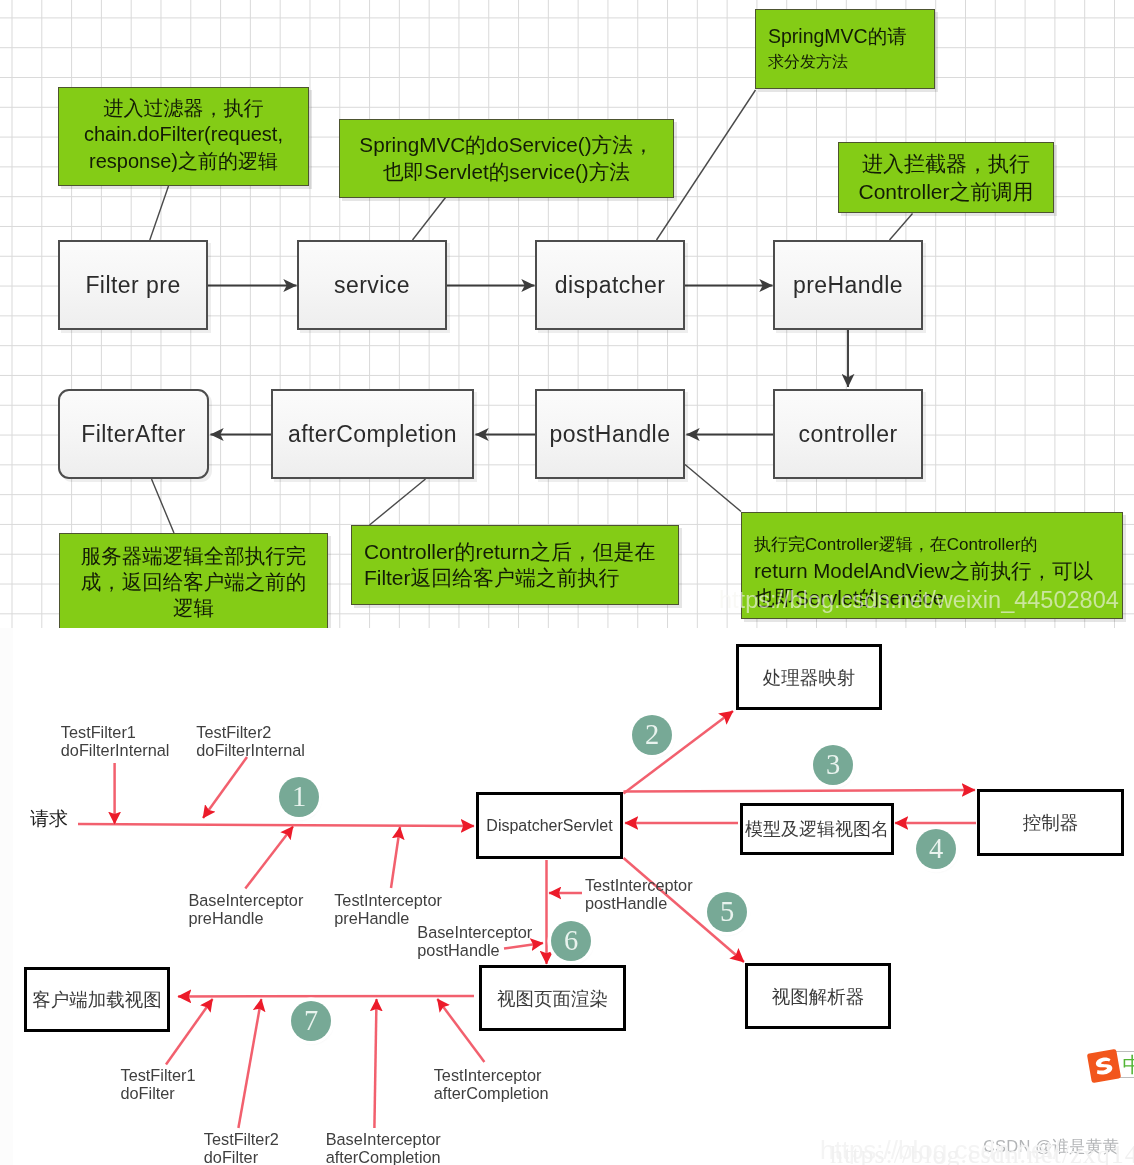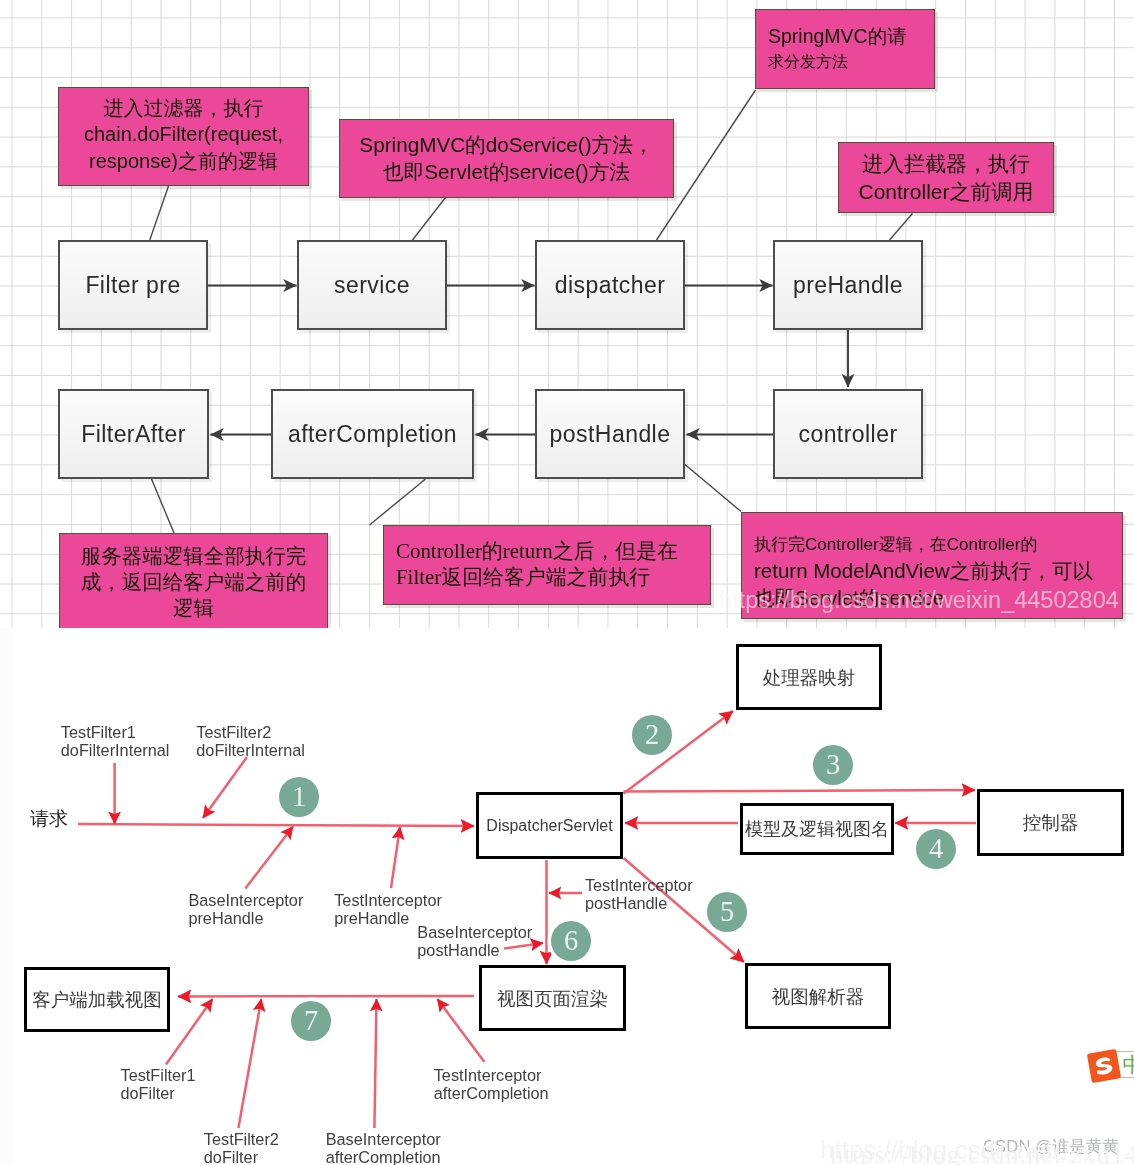--- a/index.html
+++ b/index.html
@@ -20,21 +20,21 @@
   #top-svg{position:absolute;left:0;top:0;}
 
   .flowbox{position:absolute;box-sizing:border-box;
            border:2px solid #4d4d4d;
            background:linear-gradient(to bottom,#fbfbfb 0%,#f6f6f6 45%,#eeeeee 100%);
            box-shadow:3px 3px 0 0 rgba(0,0,0,0.065);
            display:flex;align-items:center;justify-content:center;}
   .flowbox span{font-size:23px;color:#2b2b2b;letter-spacing:.45px;white-space:nowrap;}
 
   .note{position:absolute;box-sizing:border-box;
-        border:1.6px solid #4d5430;background:#ec4899;
+        border:1.6px solid #4d5430;background:#84cc16;
         box-shadow:3px 3px 0 0 rgba(0,0,0,0.10);
         display:flex;flex-direction:column;justify-content:center;
         overflow:hidden;}
   .note div{color:#131c06;white-space:nowrap;font-weight:500;}
   .note.ctr div{text-align:center;}
   .note.lft div{text-align:left;}
   .note.lft{padding-left:12px;}
 
   #wm-top{position:absolute;left:719px;top:586px;font-size:23.5px;
           color:rgba(246,246,240,0.62);white-space:nowrap;letter-spacing:0px;line-height:28px;
@@ -98,21 +98,21 @@
       </div>
   <div class="flowbox" style="left:297px;top:240px;width:150px;height:90px;">
         <span>service</span>
       </div>
   <div class="flowbox" style="left:535px;top:240px;width:150px;height:90px;">
         <span>dispatcher</span>
       </div>
   <div class="flowbox" style="left:773px;top:240px;width:150px;height:90px;">
         <span>preHandle</span>
       </div>
-  <div class="flowbox" style="left:58px;top:389px;width:151px;height:90px;">
+  <div class="flowbox" style="left:58px;top:389px;width:151px;height:90px;border-radius:11px;">
         <span>FilterAfter</span>
       </div>
   <div class="flowbox" style="left:271px;top:389px;width:203px;height:90px;">
         <span>afterCompletion</span>
       </div>
   <div class="flowbox" style="left:535px;top:389px;width:150px;height:90px;">
         <span>postHandle</span>
       </div>
   <div class="flowbox" style="left:773px;top:389px;width:150px;height:90px;">
         <span>controller</span>
@@ -132,21 +132,21 @@
       </div>
   <div class="note ctr" style="left:838px;top:142px;width:216px;height:71px;">
         <div style="font-size:21px;line-height:27.6px;">进入拦截器，执行</div>
         <div style="font-size:21px;line-height:27.6px;">Controller之前调用</div>
       </div>
   <div class="note ctr" style="left:59px;top:533px;width:269px;height:105px;padding-bottom:7px;">
         <div style="font-size:20.5px;line-height:25.8px;">服务器端逻辑全部执行完</div>
         <div style="font-size:20.5px;line-height:25.8px;">成，返回给客户端之前的</div>
         <div style="font-size:20.5px;line-height:25.8px;">逻辑</div>
       </div>
-  <div class="note lft" style="left:383px;top:525px;width:328px;height:80px;font-family:Liberation Serif, serif;">
+  <div class="note lft" style="left:351px;top:525px;width:328px;height:80px;">
         <div style="font-size:20.9px;line-height:25.7px;">Controller的return之后，但是在</div>
         <div style="font-size:20.9px;line-height:25.7px;">Filter返回给客户端之前执行</div>
       </div>
   <div class="note lft" style="left:741px;top:512px;width:382px;height:107px;">
         <div style="font-size:17px;line-height:26.5px;margin-top:12px;">执行完Controller逻辑，在Controller的</div>
         <div style="font-size:20.5px;line-height:26.5px;">return ModelAndView之前执行，可以</div>
         <div style="font-size:20.5px;line-height:26.5px;">也即Servlet的service</div>
       </div>
   <div id="wm-top">https://blog.csdn.net/weixin_44502804</div>
 </div>

